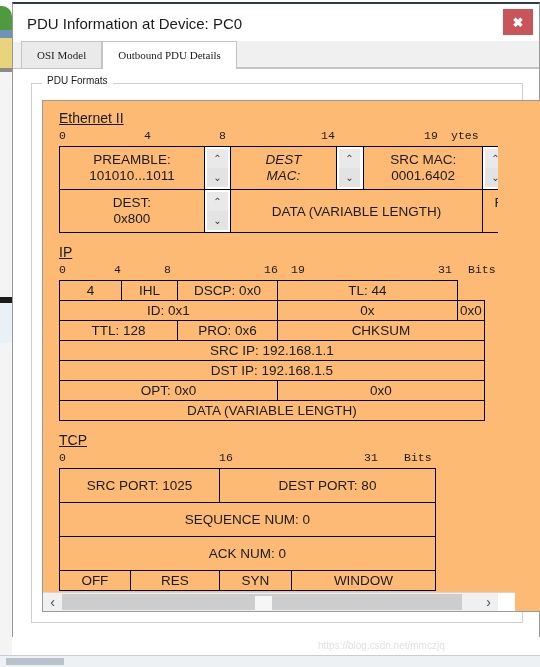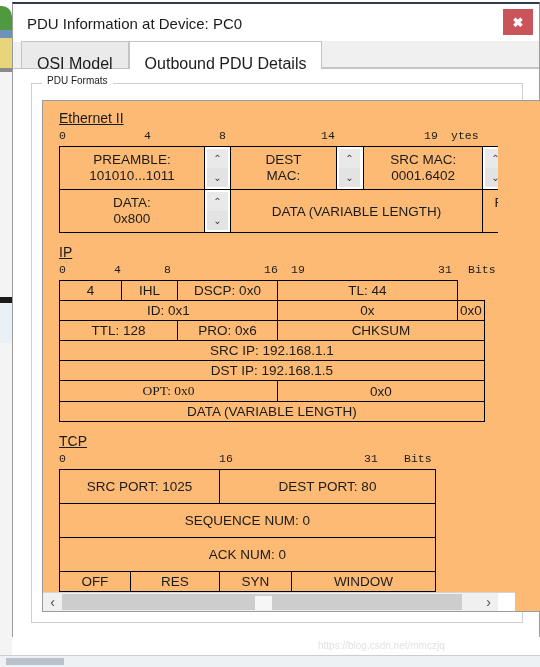--- a/index.html
+++ b/index.html
@@ -51,24 +51,24 @@
   
   #tabstrip {
     position:relative; height:27px;
     background:#f0f0f0;
     border-bottom:1px solid #c4c4c4;
     display:flex; align-items:flex-end;
     padding-left:8px;
   }
   .tab {
     height:27px; line-height:27px;
-    padding:8px 15px; font-size:16px; color:#1b1b1b;
+    padding:0 15px; font-size:11px; color:#1b1b1b;
     border:1px solid #c4c4c4; border-bottom:none;
     background:#eaeaea;
-    cursor:pointer; white-space:nowrap;
+    cursor:pointer; white-space:nowrap;font-family:Liberation Serif, serif;
   }
   .tab.active { background:#ffffff; border-color:#c4c4c4; position:relative; z-index:2;
                 margin-bottom:-1px; height:28px; line-height:27px; }
   #tabstrip-filler { flex:1; height:27px; background:#f0f0f0;
                      border-bottom:1px solid #c4c4c4; }
 
   
   #tabpage { position:relative; height:568px; background:#ffffff; padding:8px; }
 
   
@@ -231,21 +231,21 @@
                   <td class="nob-r two-line" style="width:145px;">
                     <div>PREAMBLE:</div>
                     <div>101010...1011</div>
                   </td>
                   <td class="spin">
                     <div class="spinbox">
                       <div class="spin-up">⌃</div>
                       <div class="spin-dn">⌄</div>
                     </div>
                   </td>
-                  <td class="nob-r two-line" style="width:100px;">
+                  <td class="nob-r two-line" style="width:100px;font-style:italic;">
                     <div>DEST</div>
                     <div>MAC:</div>
                   </td>
                   <td class="spin">
                     <div class="spinbox">
                       <div class="spin-up">⌃</div>
                       <div class="spin-dn">⌄</div>
                     </div>
                   </td>
                   <td class="nob-r two-line" style="width:112px;">
@@ -254,21 +254,21 @@
                   </td>
                   <td class="spin" style="border-right:1px solid #000;">
                     <div class="spinbox">
                       <div class="spin-up">⌃</div>
                       <div class="spin-dn">⌄</div>
                     </div>
                   </td>
                 </tr>
                 <tr>
                   <td class="nob-r two-line" style="width:54px;">
-                    <div>DATA:</div>
+                    <div>DEST:</div>
                     <div>0x800</div>
                   </td>
                   <td class="spin">
                     <div class="spinbox">
                       <div class="spin-up">⌃</div>
                       <div class="spin-dn">⌄</div>
                     </div>
                   </td>
                   <td colspan="3" style="width:252px;">DATA (VARIABLE LENGTH)</td>
                   <td class="nob-r two-line" style="width:55px;">
@@ -311,21 +311,21 @@
                   <td>PRO: 0x6</td>
                   <td colspan="2">CHKSUM</td>
                 </tr>
                 <tr>
                   <td colspan="5">SRC IP: 192.168.1.1</td>
                 </tr>
                 <tr>
                   <td colspan="5">DST IP: 192.168.1.5</td>
                 </tr>
                 <tr>
-                  <td colspan="3" style="width:218px;font-family:Liberation Serif, serif;">OPT: 0x0</td>
+                  <td colspan="3" style="width:218px;">OPT: 0x0</td>
                   <td colspan="2">0x0</td>
                 </tr>
                 <tr>
                   <td colspan="5">DATA (VARIABLE LENGTH)</td>
                 </tr>
               </tbody>
                 </table>
             </div>
 
             <div class="section">

